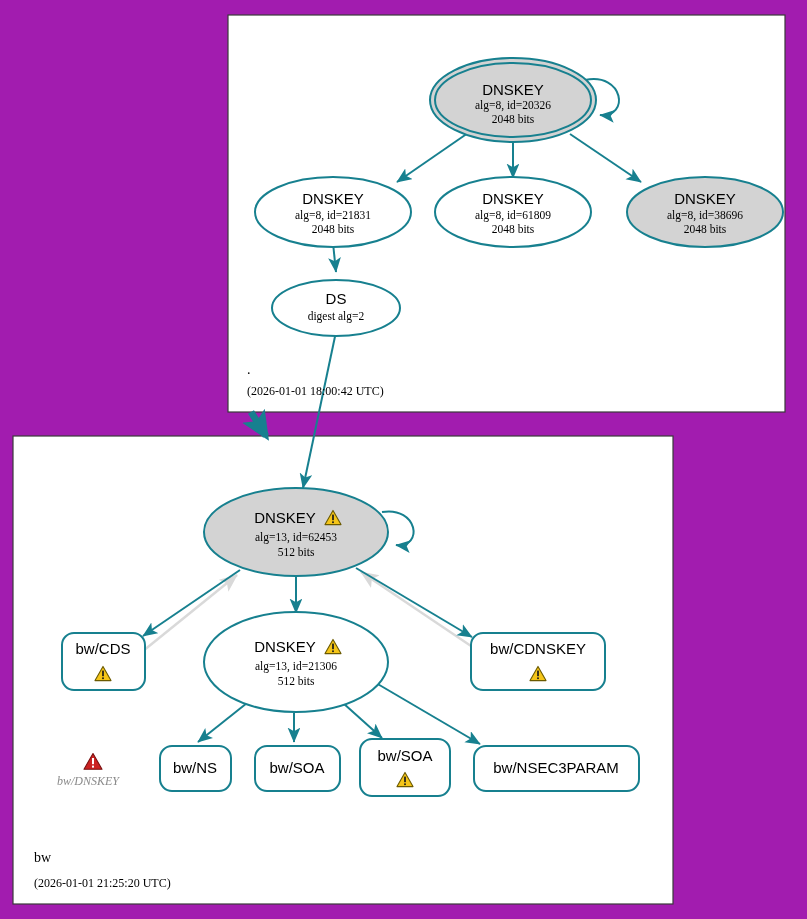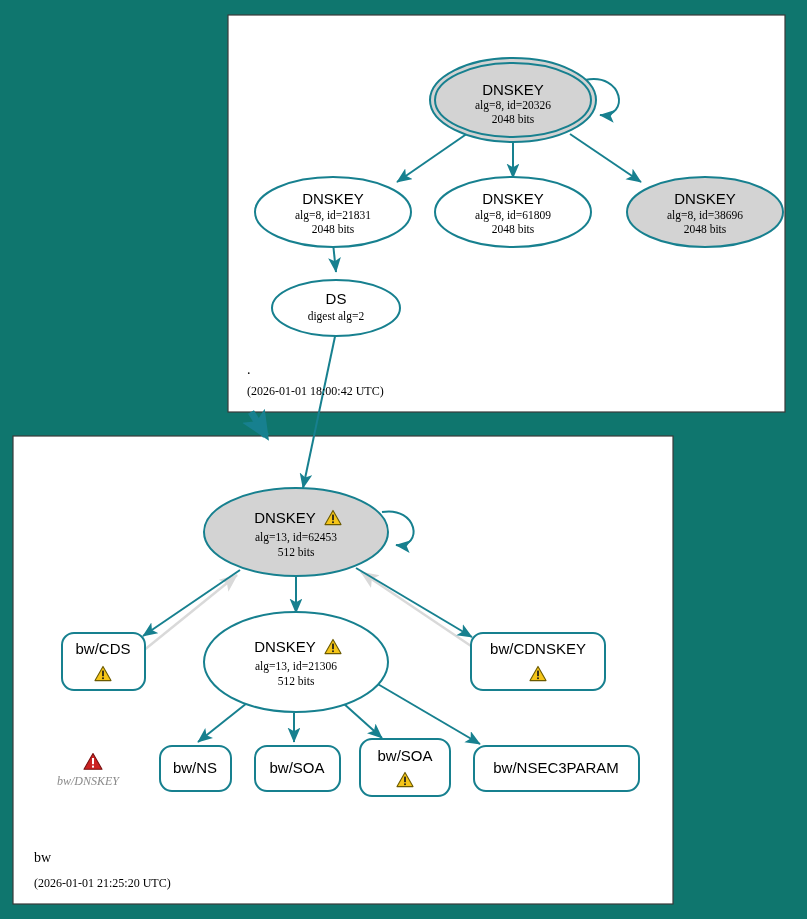--- a/index.html
+++ b/index.html
@@ -3,21 +3,21 @@
 <meta charset="utf-8">
 <style>
   html, body {
     margin: 0; padding: 0;
     background: #ffffff;
   }
   #page {
     position: relative;
     width: 807px;
     height: 919px;
-    background: #0f766e;
+    background: #a21caf;
     font-family: "Liberation Sans", sans-serif;
     overflow: hidden;
   }
   #graph-svg {
     position: absolute;
     left: 0; top: 0;
     width: 807px;
     height: 919px;
   }
   .zone-box {

